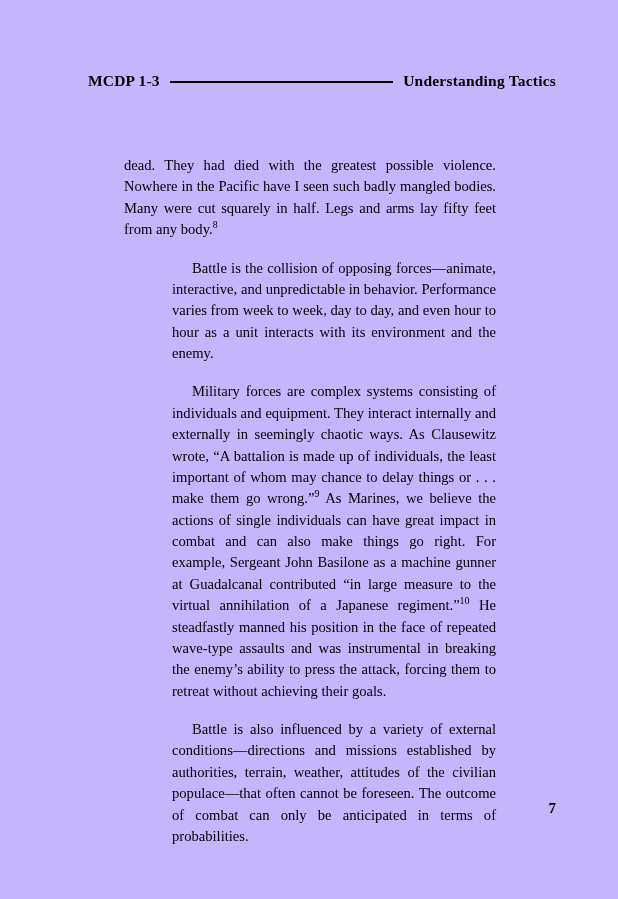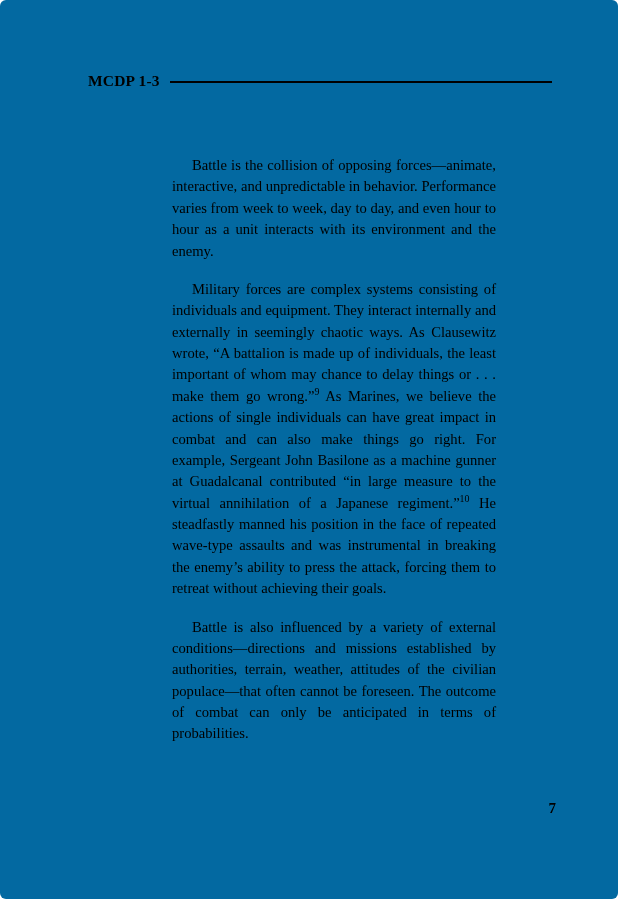--- a/index.html
+++ b/index.html
@@ -14,22 +14,21 @@
     color: #000000;
     position: relative;
     overflow: hidden;
   }
   .page {
     position: absolute;
     top: 0;
     left: 0;
     width: 618px;
     height: 899px;
-    background: #0369a1;
-    border-radius: 6px;
+    background: #c4b5fd;
   }
   
   .header {
     position: absolute;
     top: 72px;
     left: 88px;
     width: 468px;
     display: flex;
     align-items: center;
     font-weight: bold;
@@ -95,24 +94,26 @@
   }
 </style>
 </head>
 <body>
 
 <div class="page">
 
   <div class="header">
     <span class="doc-id">MCDP 1-3</span>
     <span class="rule"></span>
+    <span class="section-title">Understanding Tactics</span>
   </div>
 
   <div class="body-col">
 
+    <p class="block-quote"><span>dead. They had died with the greatest possible violence. Nowhere in the Pacific have I seen such badly mangled bodies. Many were cut squarely in half. Legs and arms lay fifty feet from any body.</span><sup>8</sup></p>
 
     <p class="indent"><span>Battle is the collision of opposing forces—animate, interactive, and unpredictable in behavior. Performance varies from week to week, day to day, and even hour to hour as a unit interacts with its environment and the enemy.</span></p>
 
     <p class="indent"><span>Military forces are complex systems consisting of individuals and equipment. They interact internally and externally in seemingly chaotic ways. As Clausewitz wrote, “A battalion is made up of individuals, the least important of whom may chance to delay things or . . . make them go wrong.”</span><sup>9</sup><span> As Marines, we believe the actions of single individuals can have great impact in combat and can also make things go right. For example, Sergeant John Basilone as a machine gunner at Guadalcanal contributed “in large measure to the virtual annihilation of a Japanese regiment.”</span><sup>10</sup><span> He steadfastly manned his position in the face of repeated wave-type assaults and was instrumental in breaking the enemy’s ability to press the attack, forcing them to retreat without achieving their goals.</span></p>
 
     <p class="indent last"><span>Battle is also influenced by a variety of external conditions—directions and missions established by authorities, terrain, weather, attitudes of the civilian populace—that often cannot be foreseen. The outcome of combat can only be anticipated in terms of probabilities.</span></p>
 
   </div>
 
   <div class="folio">7</div>

